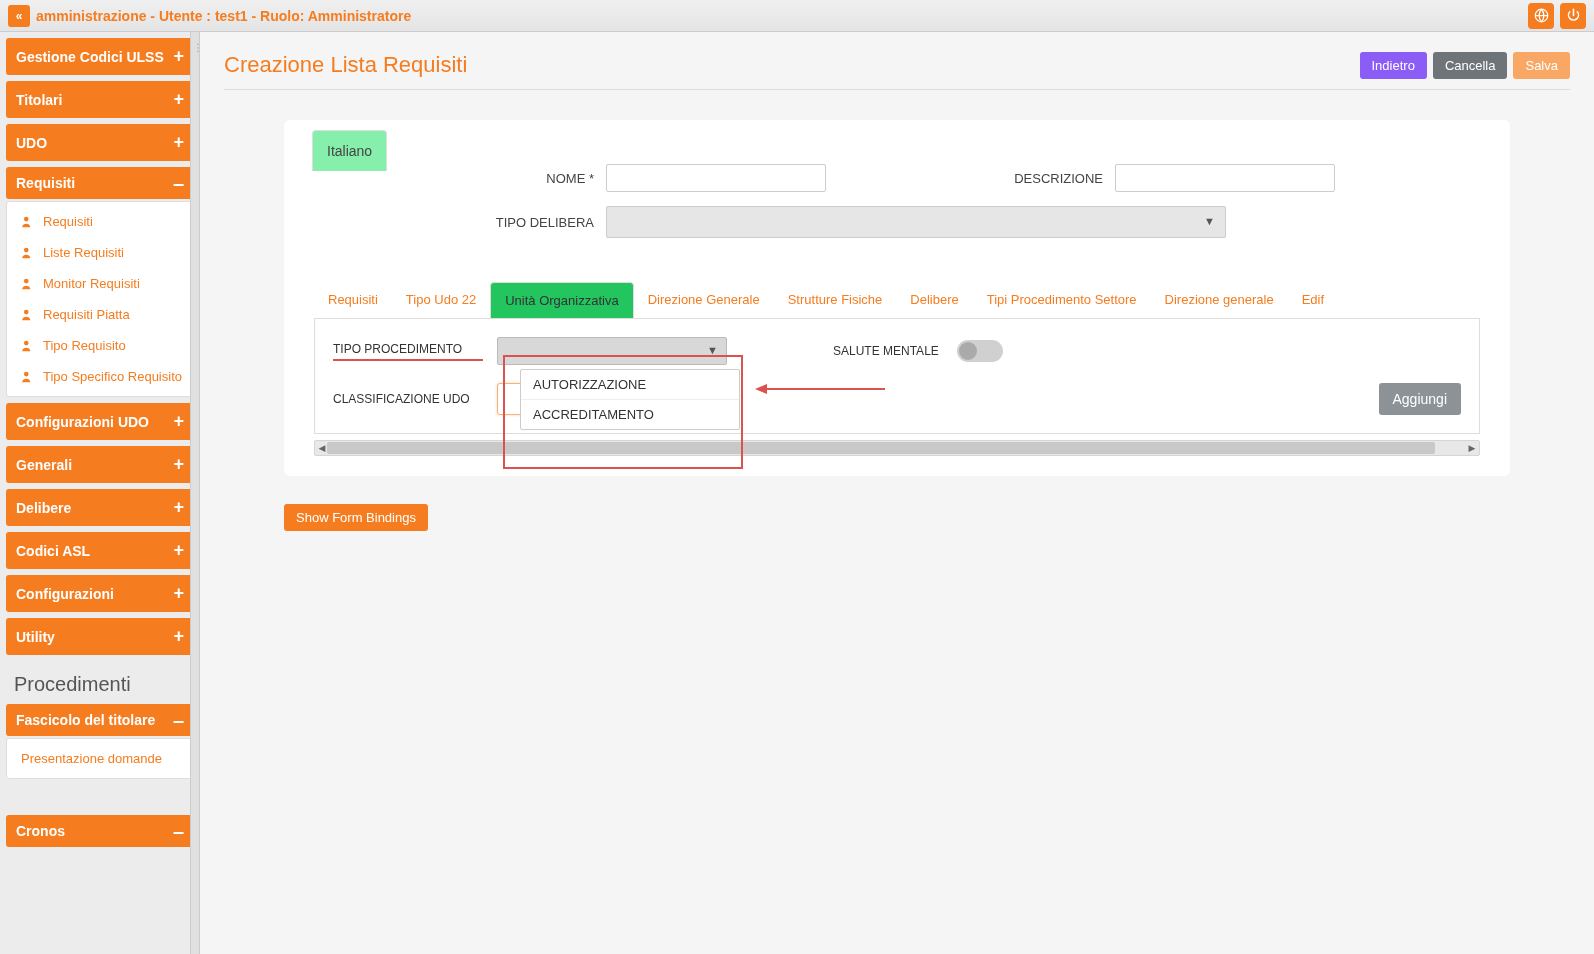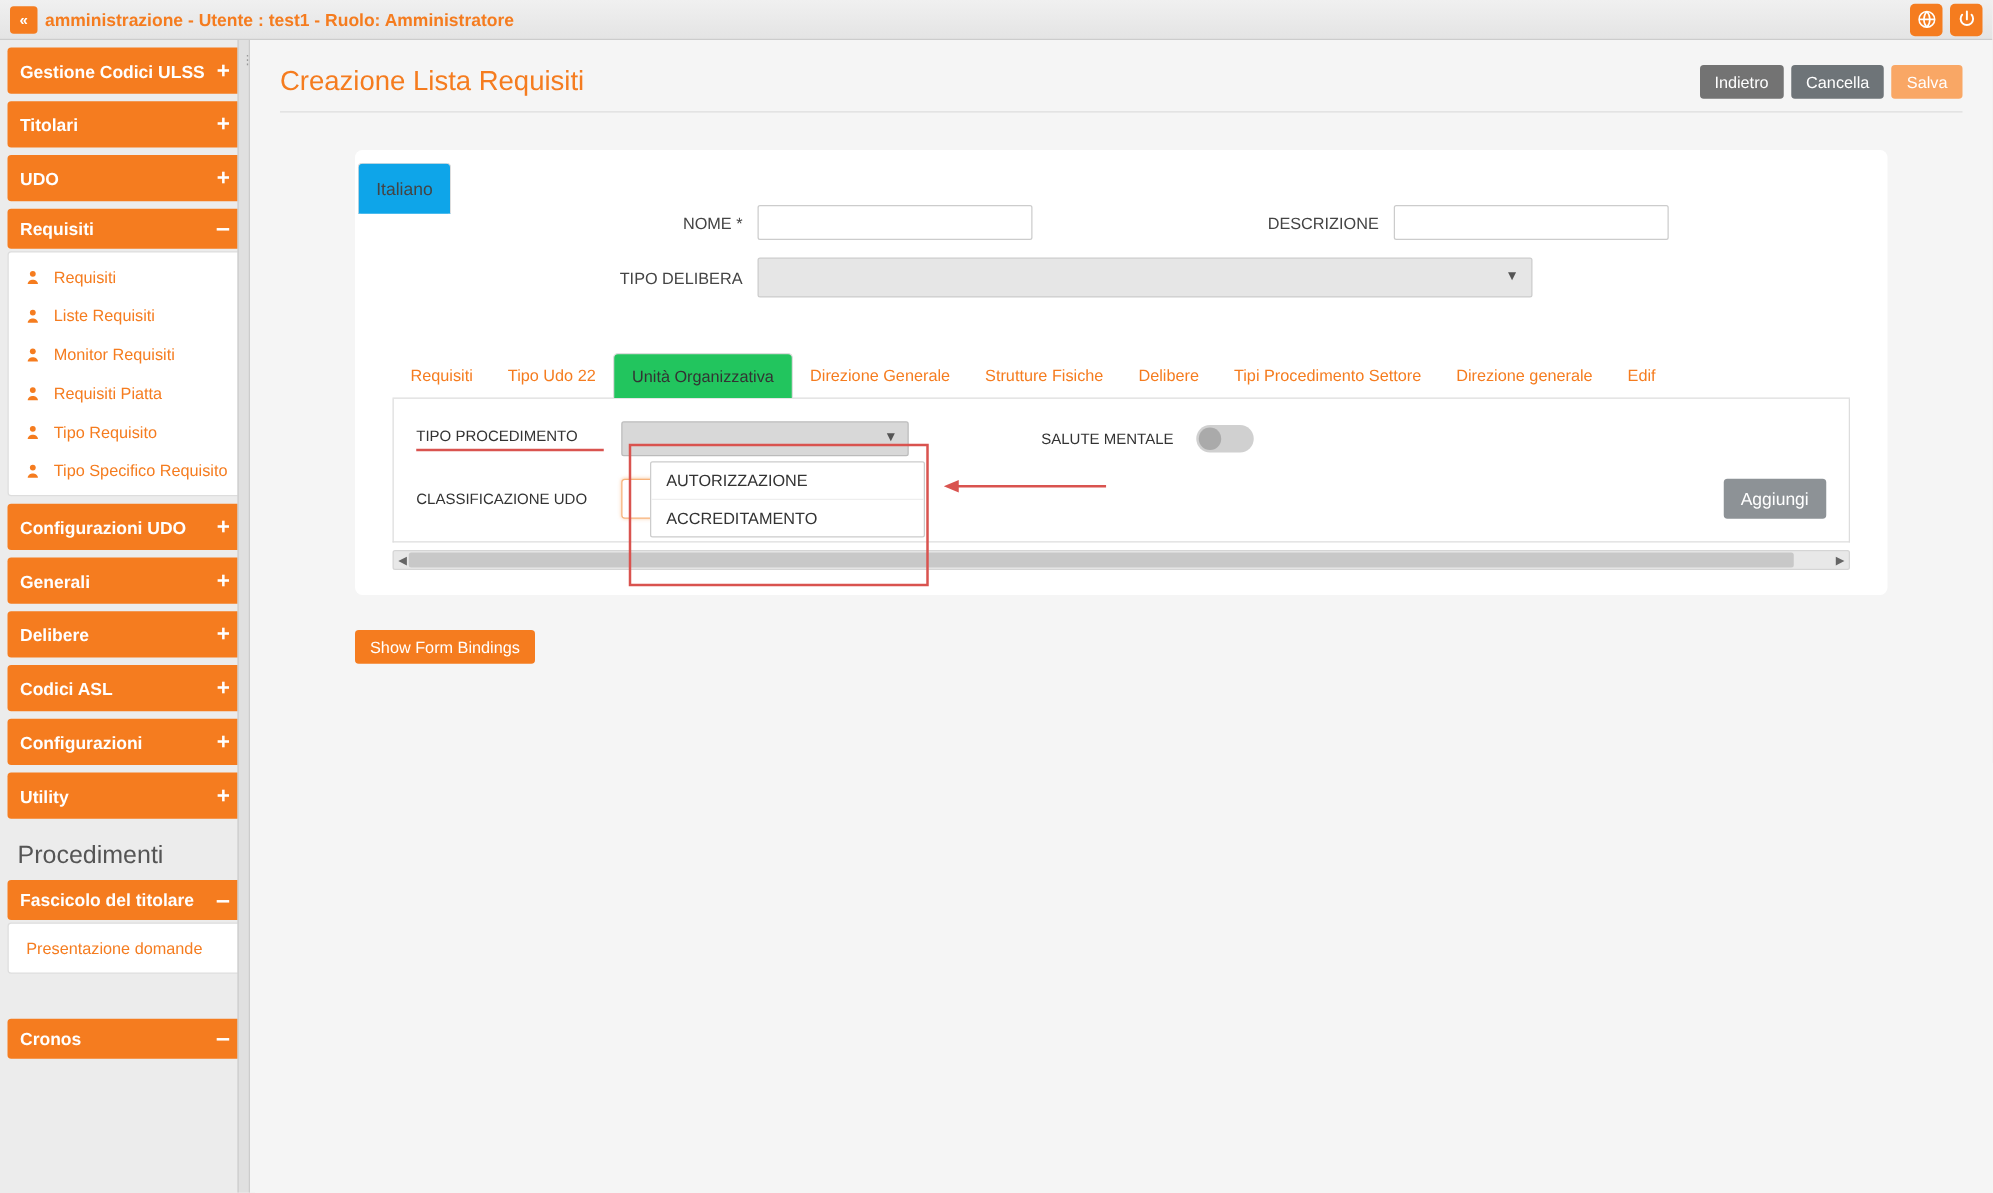--- a/index.html
+++ b/index.html
@@ -27,27 +27,27 @@
 .submenu-item.active-link { color:#f57c1f; font-weight:normal; }
 .sm-icon { width:14px; height:14px; fill:#f57c1f; flex-shrink:0; }
 
 .section-title { color:#555; font-size:20px; padding:12px 4px 8px 8px; }
 
 .main { flex:1; background:#f5f5f5; overflow:auto; padding:20px 24px; position:relative; }
 .page-header { display:flex; align-items:flex-start; border-bottom:1px solid #ddd; padding-bottom:10px; margin-bottom:30px;}
 .page-title { color:#f57c1f; font-size:22px; font-weight:normal; }
 .header-buttons { margin-left:auto; display:flex; gap:6px; }
 .btn { border:none; padding:6px 12px; border-radius:3px; font-size:13px; cursor:pointer; color:#fff; }
-.btn-dark { background:#737373; }
+.btn-dark { background:#8b5cf6; }
 .btn-gray { background:#6e7478; }
 .btn-orange { background:#f9a765; }
 .btn-orange-bold { background:#f57c1f; color:#fff; }
 
 .card { background:#fff; border-radius:6px; margin:0 60px 20px 60px; padding-bottom:20px; position:relative;}
-.tab-lang { position:absolute; top:10px; left:2px; font-size:14px; color:#444; background:#0ea5e9; padding:12px 14px; border:1px solid #ddd; border-bottom:none; border-radius:4px 4px 0 0;}
+.tab-lang { position:absolute; top:10px; left:28px; font-size:14px; color:#444; background:#86efac; padding:12px 14px; border:1px solid #ddd; border-bottom:none; border-radius:4px 4px 0 0;}
 .card-inner { padding:44px 30px 10px 120px; }
 .form-row { display:flex; align-items:center; margin-bottom:14px; gap:12px; }
 .form-row label { width:190px; text-align:right; font-size:13px; color:#444; }
 .input-text { border:1px solid #ccc; height:28px; width:220px; padding:0 8px; font-size:13px; border-radius:2px; }
 .input-select-wide { border:1px solid #ccc; height:32px; width:620px; background:#e6e6e6; position:relative; border-radius:2px; }
 .input-select-wide .caret { position:absolute; right:10px; top:8px; font-size:11px; color:#555; }
 
 .tabs-row { display:flex; border-bottom:1px solid #ddd; margin:20px 30px 0 30px; overflow-x:auto; }
 .tab-item { padding:10px 14px; color:#f57c1f; font-size:13px; cursor:pointer; white-space:nowrap;}
 .tab-item.active { border:1px solid #ddd; border-bottom:1px solid #fff; background:#22c55e; color:#333; margin-bottom:-1px; border-radius:4px 4px 0 0;}

